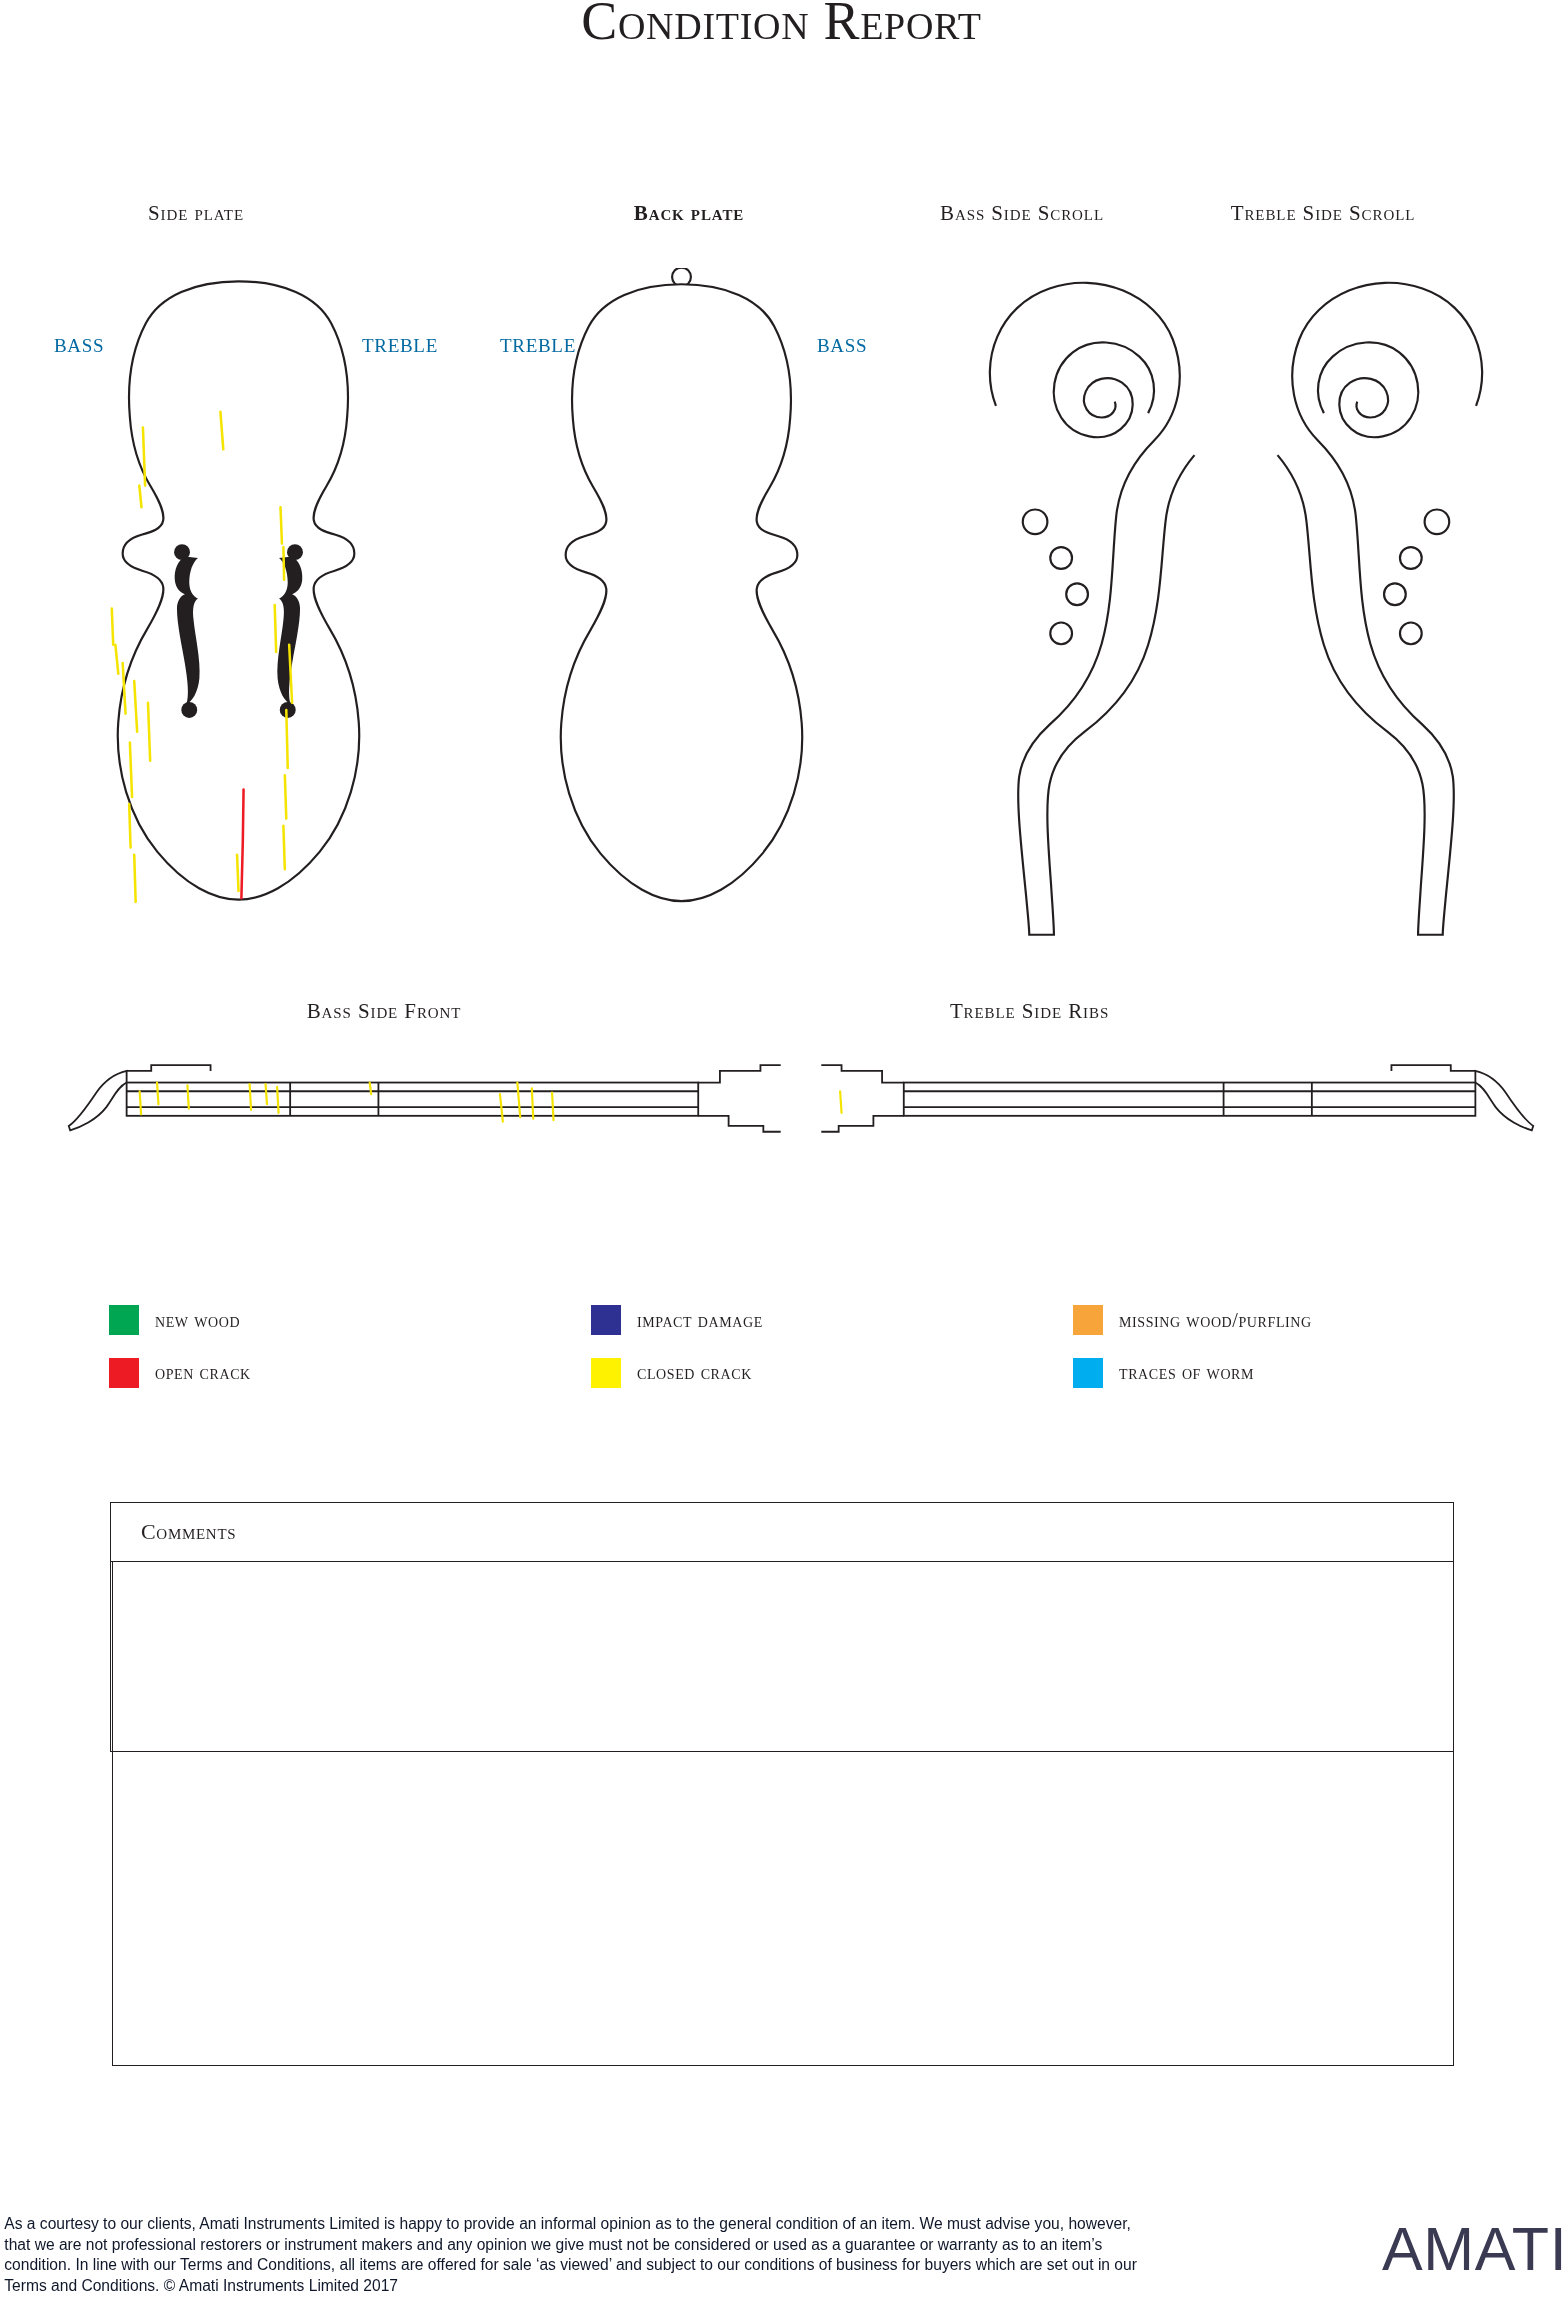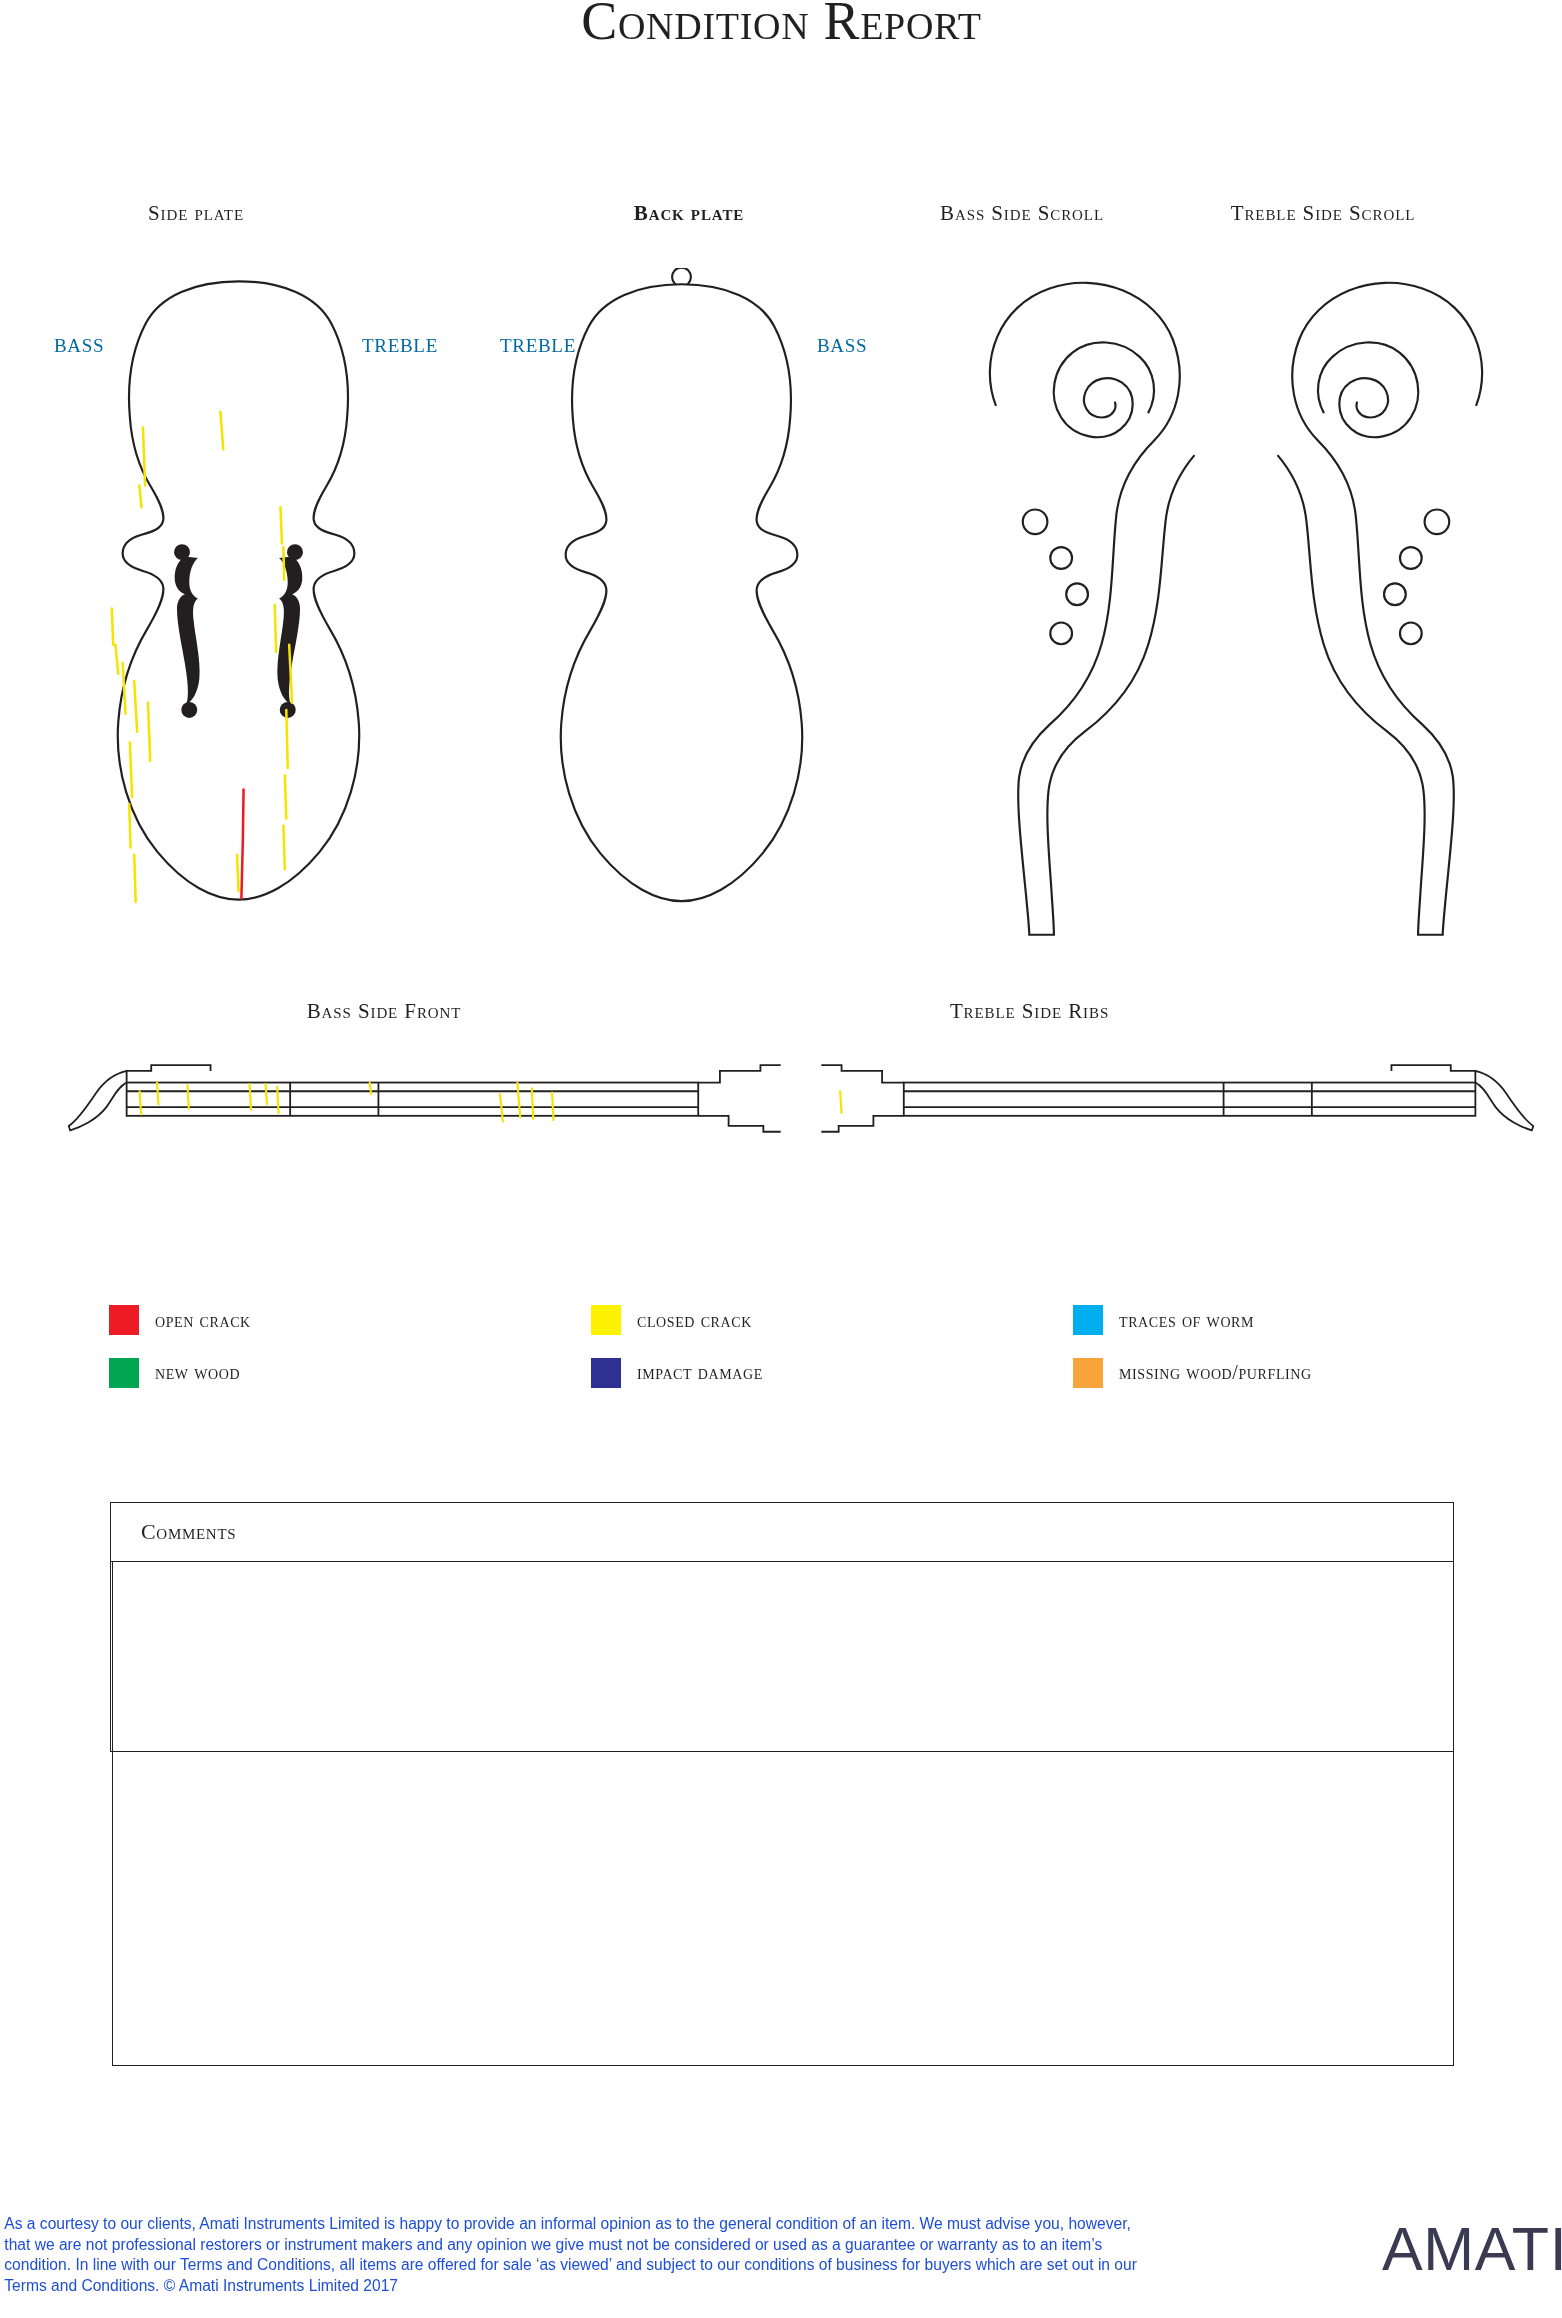--- a/index.html
+++ b/index.html
@@ -139,21 +139,21 @@
 
   
   .footer-text {
     position: absolute;
     left: 4.3px;
     top: 2214px;
     width: 1138px;
     font-family: "Liberation Sans", sans-serif;
     font-size: 15.6px;
     line-height: 1.33;
-    color: #1d4ed8;
+    color: #0f172a;
   }
   .amati-logo {
     position: absolute;
     right: -4.3px;
     top: 2214px;
     font-family: "Liberation Sans", sans-serif;
     font-size: 61px;
     letter-spacing: 0.7px;
     color: #3a3a52;
     font-weight: 300;
@@ -410,44 +410,44 @@
       </g>
       <g stroke="#f5e400" stroke-width="3" fill="none" stroke-linecap="round">
         <path d="M28 86 L 30 116"></path>
       </g>
     </svg>
   </div>
 
   <div class="legend">
     <div class="legend-row">
       <div class="legend-item">
+        <span class="swatch" style="background:#00a651"></span>
+        <span class="legend-label">new wood</span>
+      </div>
+      <div class="legend-item">
+        <span class="swatch" style="background:#2e3192"></span>
+        <span class="legend-label">impact damage</span>
+      </div>
+      <div class="legend-item third">
+        <span class="swatch" style="background:#f7a53b"></span>
+        <span class="legend-label">missing wood/purfling</span>
+      </div>
+    </div>
+    <div class="legend-row">
+      <div class="legend-item">
         <span class="swatch" style="background:#ed1c24"></span>
         <span class="legend-label">open crack</span>
       </div>
       <div class="legend-item">
         <span class="swatch" style="background:#fff200"></span>
         <span class="legend-label">closed crack</span>
       </div>
       <div class="legend-item third">
         <span class="swatch" style="background:#00aeef"></span>
         <span class="legend-label">traces of worm</span>
-      </div>
-    </div>
-    <div class="legend-row">
-      <div class="legend-item">
-        <span class="swatch" style="background:#00a651"></span>
-        <span class="legend-label">new wood</span>
-      </div>
-      <div class="legend-item">
-        <span class="swatch" style="background:#2e3192"></span>
-        <span class="legend-label">impact damage</span>
-      </div>
-      <div class="legend-item third">
-        <span class="swatch" style="background:#f7a53b"></span>
-        <span class="legend-label">missing wood/purfling</span>
       </div>
     </div>
   </div>
 
   <div class="comments-box">
     <div class="comments-header">
       <span class="comments-title">Comments</span>
     </div>
   </div>
   <textarea class="comments-area" placeholder="" style=""></textarea>

